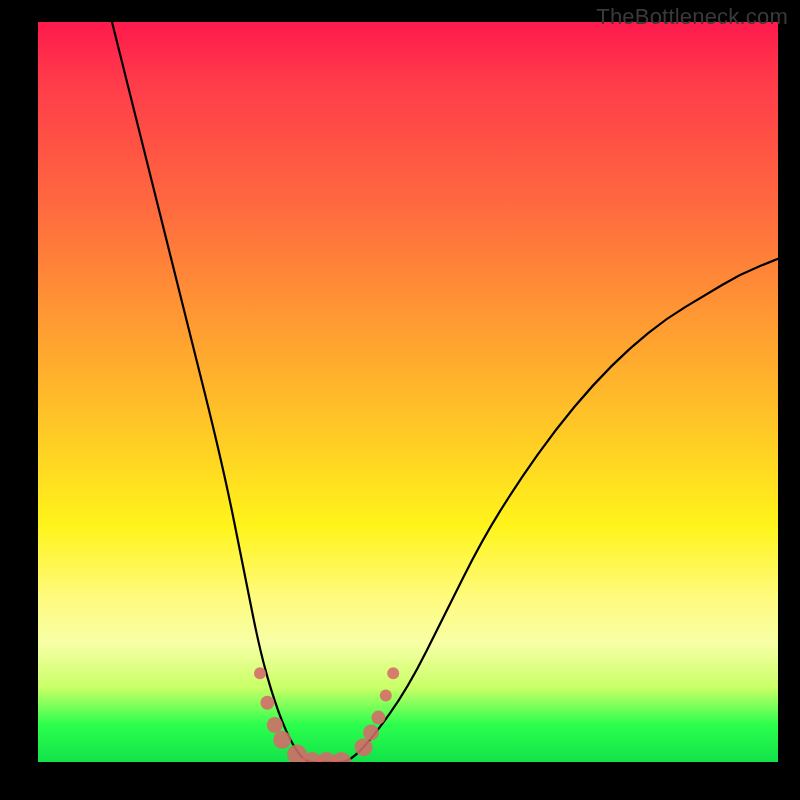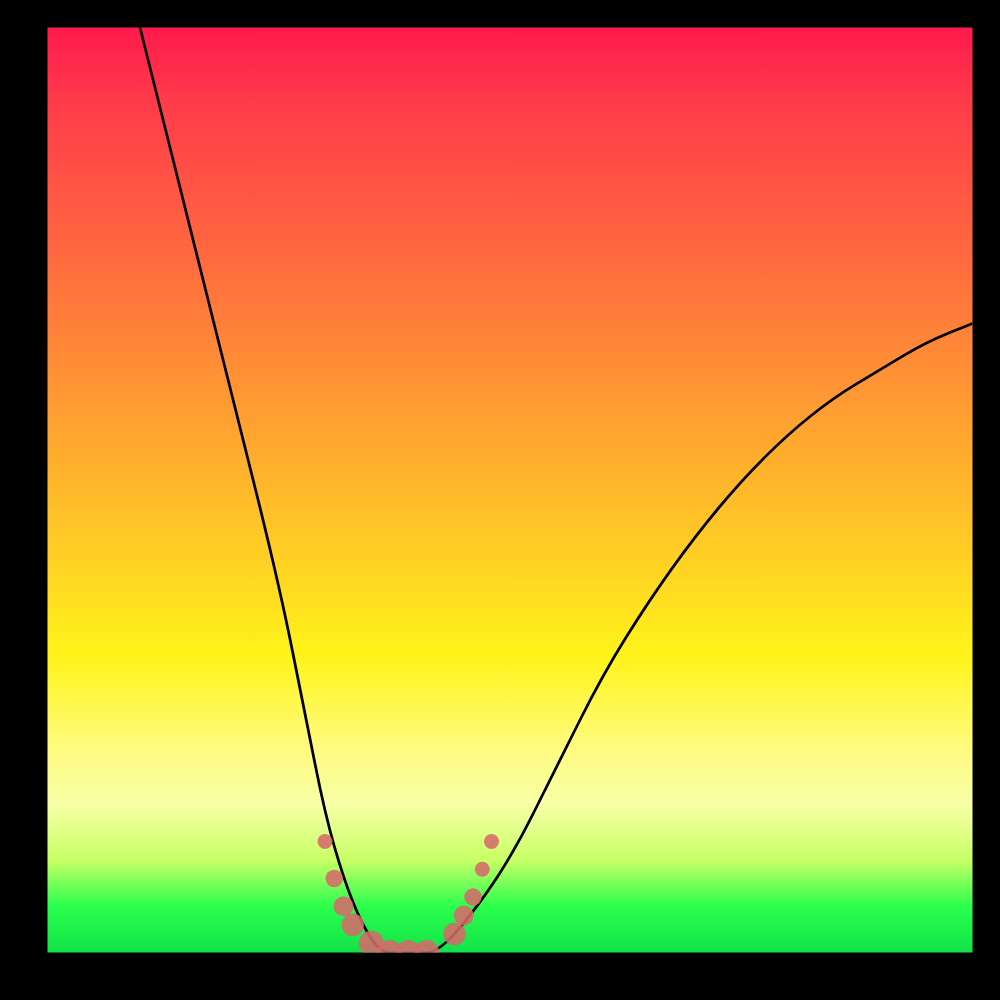--- a/index.html
+++ b/index.html
@@ -74,13 +74,14 @@
           <circle cx="288.6" cy="740.0" r="10" fill="#d66a6a" fill-opacity="0.88"></circle>
           <circle cx="303.4" cy="740.0" r="10" fill="#d66a6a" fill-opacity="0.88"></circle>
           <circle cx="325.6" cy="725.2" r="9" fill="#d66a6a" fill-opacity="0.88"></circle>
           <circle cx="333.0" cy="710.4" r="8" fill="#d66a6a" fill-opacity="0.88"></circle>
           <circle cx="340.4" cy="695.6" r="7" fill="#d66a6a" fill-opacity="0.88"></circle>
           <circle cx="347.8" cy="673.4" r="6" fill="#d66a6a" fill-opacity="0.88"></circle>
           <circle cx="355.2" cy="651.2" r="6" fill="#d66a6a" fill-opacity="0.88"></circle>
         </g>
     </svg>
   </div>
+  <div class="watermark">TheBottleneck.com</div>
 </div>
 
 </body></html>

